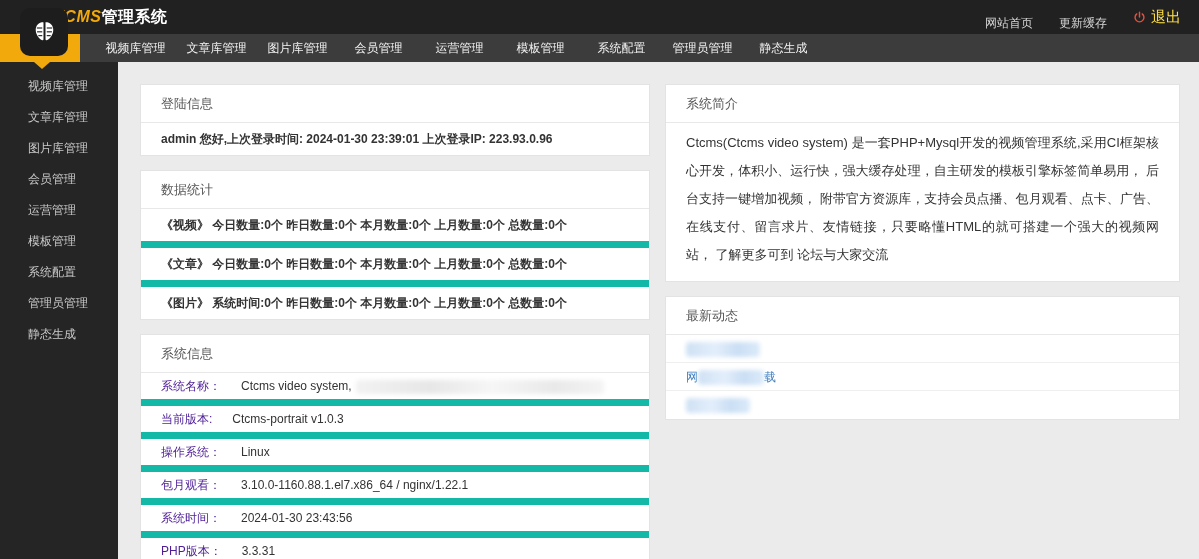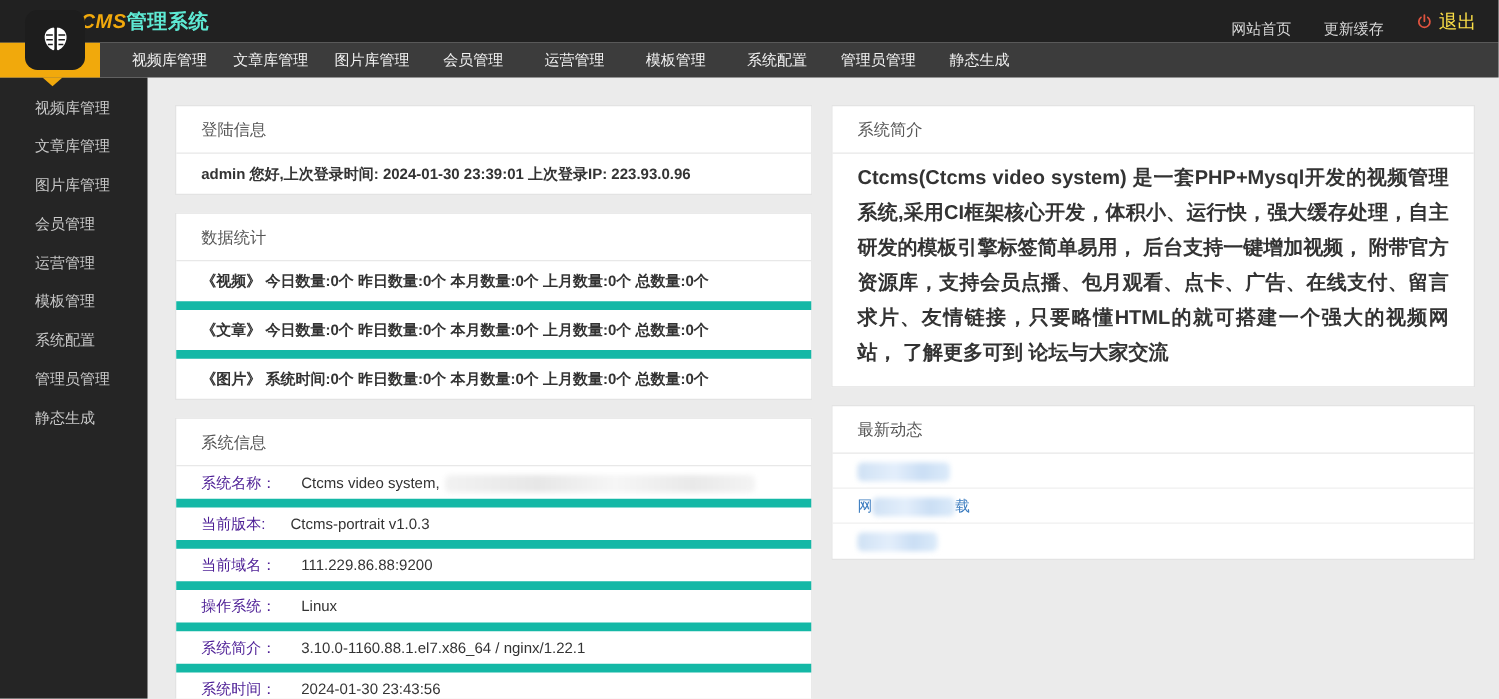--- a/index.html
+++ b/index.html
@@ -3,21 +3,21 @@
 <meta charset="utf-8">
 <style>
   * { margin:0; padding:0; box-sizing:border-box; }
   html,body { width:1199px; height:559px; overflow:hidden; }
   body { font-family:"Liberation Sans","DejaVu Sans",sans-serif; background:#ebebeb; position:relative; }
 
   
   .topbar { height:34px; background:#212121; display:flex; align-items:center; padding:0 18px 0 16px; position:relative; z-index:2; }
   .logo-text { font-size:16px; font-weight:bold; letter-spacing:.5px; }
   .logo-brand { color:#f1a90c; font-style:italic; }
-  .logo-suffix { color:#5eead4; }
+  .logo-suffix { color:#ffffff; }
   .topbar-right { margin-left:auto; display:flex; align-items:center; gap:26px; }
   .top-link { color:#d6d6d6; font-size:12px; cursor:pointer;margin-top:13px; }
   .logout { display:flex; align-items:center; gap:5px; color:#fde047; font-size:15px; cursor:pointer;font-family:Liberation Serif, serif; }
 
   
   .navbar { height:28px; background:#3c3c3c; display:flex; align-items:center; position:relative; z-index:1; }
   .nav-yellow { width:80px; height:28px; background:#f1a90c; flex:0 0 auto; }
   .nav-items { display:flex; align-items:center; }
   .nav-item { color:#f2f2f2; font-size:12px; width:81px; text-align:center; cursor:pointer; white-space:nowrap; }
 
@@ -36,21 +36,21 @@
 
   
   .panel { background:#ffffff; border:1px solid #e3e3e3; margin-bottom:14px; }
   .panel-header { padding:10px 20px 9px; font-size:13px; color:#565656; border-bottom:1px solid #e8e8e8; }
   .panel-row { padding:6px 20px 5px; font-size:12px; color:#333; border-bottom:7px solid #14b8a6; line-height:15px; position:relative; }
   .panel-row:last-child { border-bottom:none; }
   .row-tall { padding:9px 20px 8px;font-weight:bold; }
   .info-label { color:#4c1d95; margin-right:20px;text-align:center; }
   .info-value { color:#333; }
 
-  .intro-body { padding:6px 20px 12px; font-size:16px; color:#333; line-height:28px; text-align:justify;font-weight:bold; }
+  .intro-body { padding:6px 20px 12px; font-size:13px; color:#333; line-height:28px; text-align:justify; }
 
   .news-row { display:flex; align-items:center; padding:7px 20px 6px; font-size:12px; color:#3a7bbf; border-bottom:1px solid #efefef; height:28px; }
   .news-row:last-child { border-bottom:none; }
   .news-text { cursor:pointer; }
 
   
   .blur-blue { display:inline-block; height:15px; border-radius:4px; background:linear-gradient(90deg,#cfe1f4,#e3eefb 40%,#cadef4 70%,#dcebfa); filter:blur(2px); vertical-align:middle; }
   .blur-white { display:inline-block; height:14px; border-radius:4px; background:linear-gradient(90deg,#f2f2f2,#e7e7e7 30%,#f6f6f6 55%,#e9e9e9 80%,#f4f4f4); filter:blur(2px); vertical-align:middle; margin-left:4px; }
 </style>
 </head>
@@ -137,27 +137,24 @@
 
       <div class="panel">
         <div class="panel-header">系统信息</div>
         <div class="panel-row">
           <span class="info-label">系统名称：</span><span class="info-value">Ctcms video system,</span><span class="blur-white" style="width:248px;"></span>
         </div>
         <div class="panel-row">
           <span class="info-label">当前版本:</span><span class="info-value">Ctcms-portrait v1.0.3</span>
         </div>
         <div class="panel-row">
-          <span class="info-label">当前域名：</span><span class="info-value">111.229.86.88:9200</span>
-        </div>
-        <div class="panel-row">
           <span class="info-label">操作系统：</span><span class="info-value">Linux</span>
         </div>
         <div class="panel-row">
-          <span class="info-label">系统简介：</span><span class="info-value">3.10.0-1160.88.1.el7.x86_64 / nginx/1.22.1</span>
+          <span class="info-label">包月观看：</span><span class="info-value">3.10.0-1160.88.1.el7.x86_64 / nginx/1.22.1</span>
         </div>
         <div class="panel-row">
           <span class="info-label">系统时间：</span><span class="info-value">2024-01-30 23:43:56</span>
         </div>
         <div class="panel-row">
           <span class="info-label">PHP版本：</span><span class="info-value">3.3.31</span>
         </div>
         <div class="panel-row">
           <span class="info-label">Mysql版本：</span><span class="info-value">5.7.44-log</span>
         </div>

